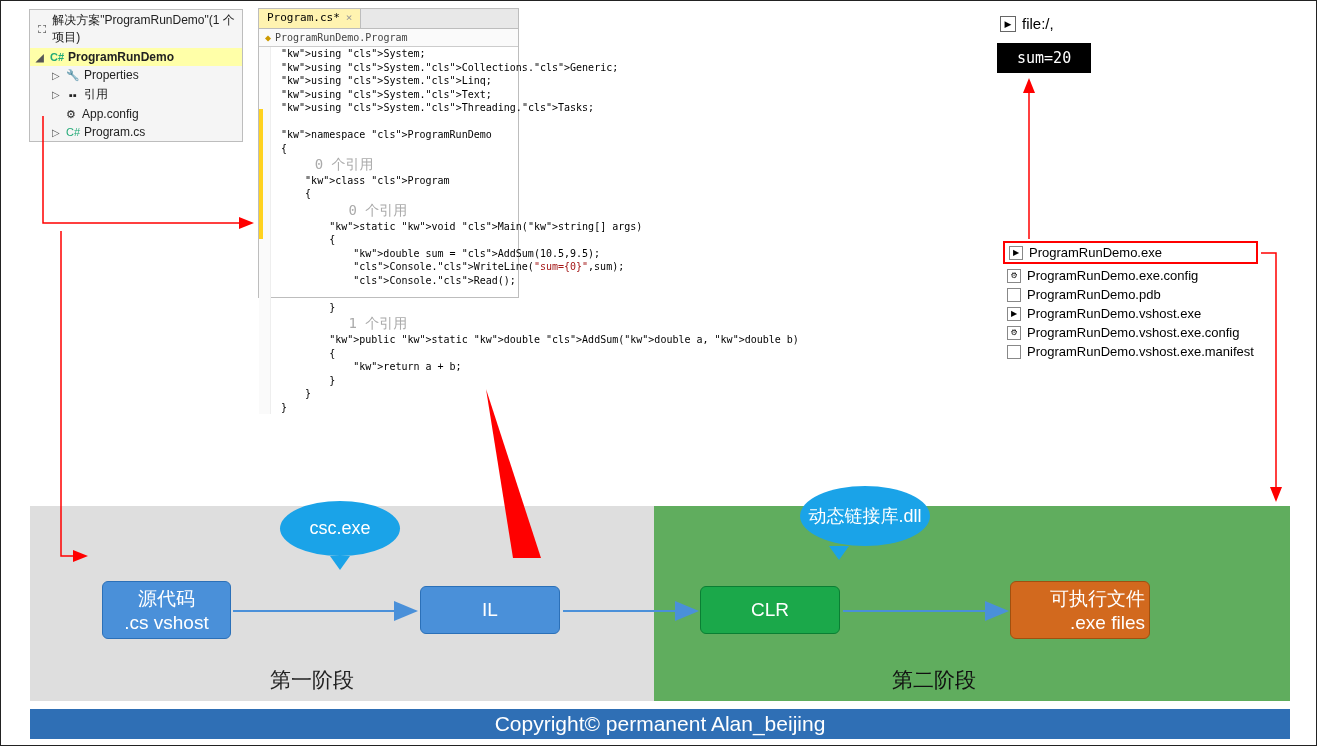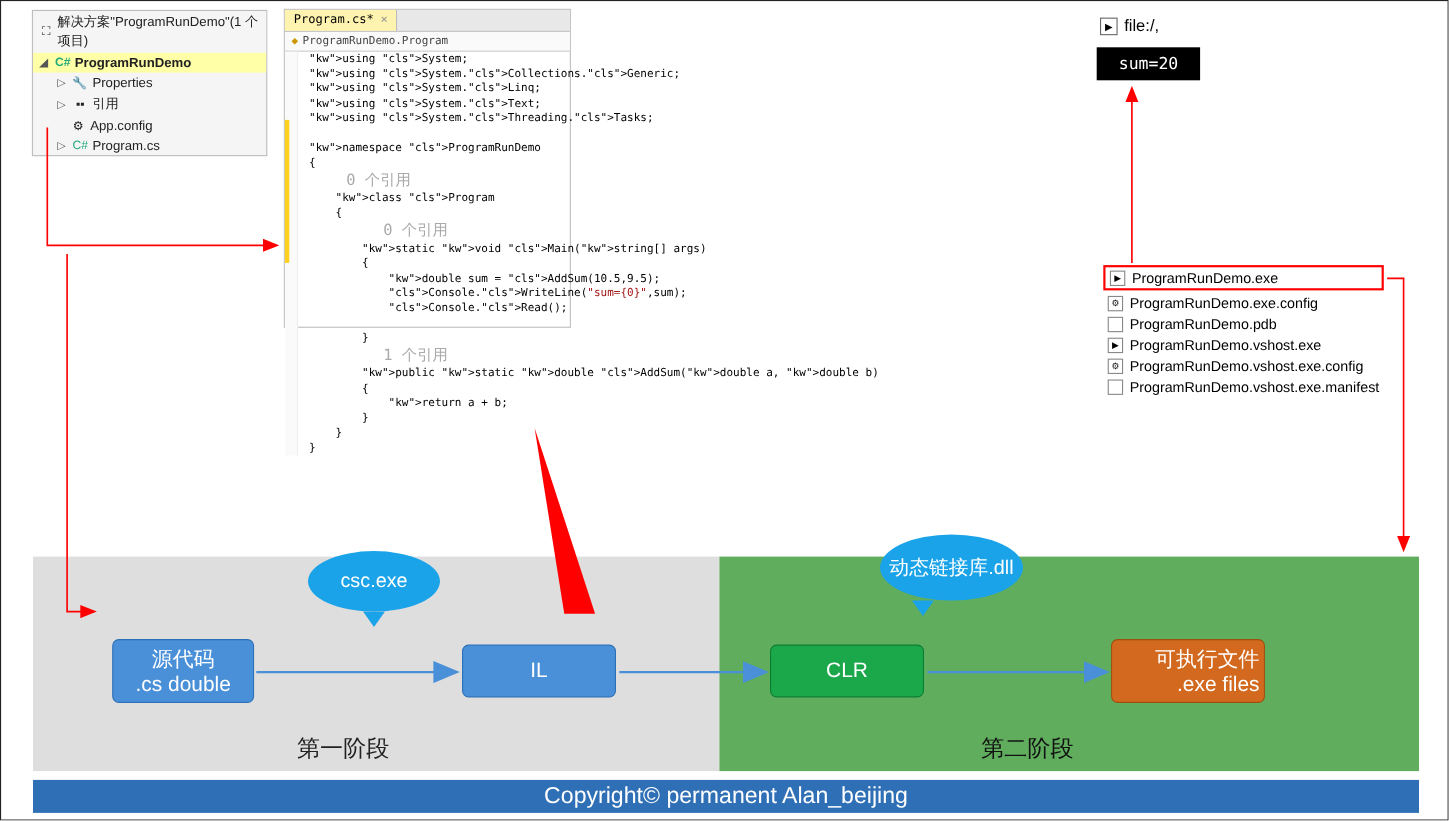--- a/index.html
+++ b/index.html
@@ -180,21 +180,21 @@
       </div>
     </div>
 
 
   <div class="stage">
     <div class="stage-bg-left"></div>
     <div class="stage-bg-right"></div>
 
     <div class="node node-src">
       <span>源代码</span>
-      <span>.cs double</span>
+      <span>.cs vshost</span>
     </div>
     <div class="node node-il">
       <span>IL</span>
     </div>
     <div class="node node-clr">
       <span>CLR</span>
     </div>
     <div class="node node-exe">
       <span>可执行文件</span>
       <span>.exe files</span>

